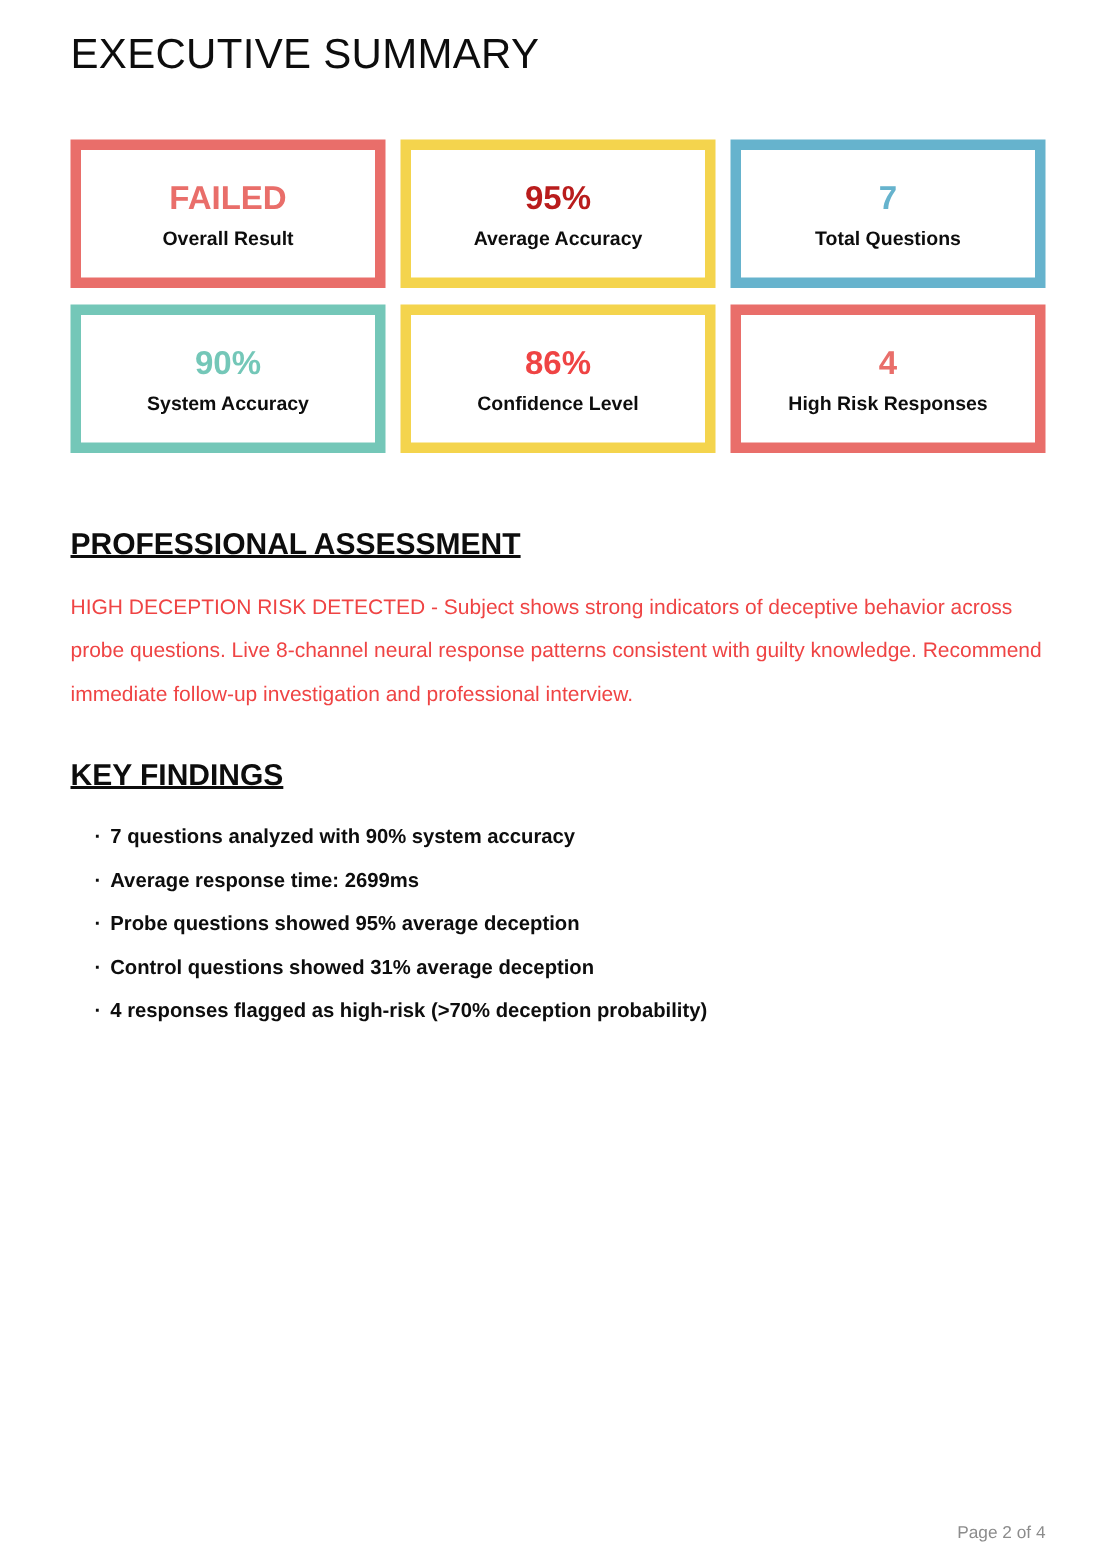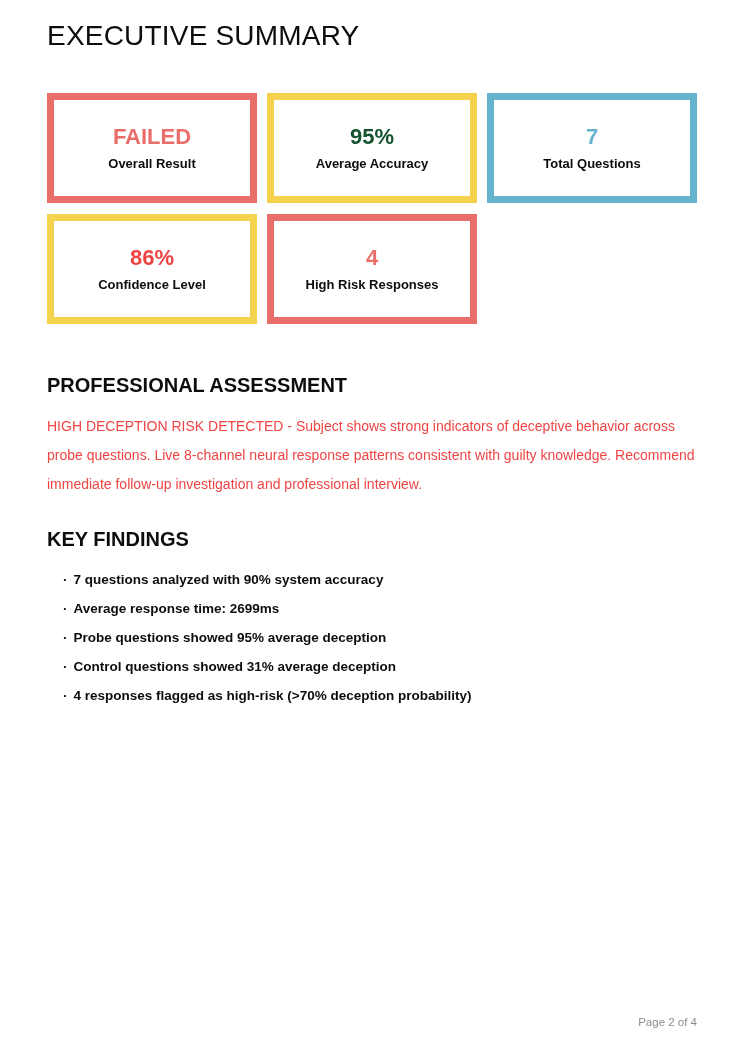--- a/index.html
+++ b/index.html
@@ -25,21 +25,21 @@
     margin-top: 2px;
   }
   .cards-grid {
     margin-top: 41px;
     display: grid;
     grid-template-columns: repeat(3, 1fr);
     column-gap: 10px;
     row-gap: 11px;
   }
   .metric-card {
-    height: 110px;
+    height: 99px;
     border: 7px solid #ccc;
     background: #fff;
     display: flex;
     flex-direction: column;
     align-items: center;
     justify-content: center;
     gap: 9px;
     text-align: center;
   }
   .metric-value {
@@ -50,20 +50,21 @@
   .metric-label {
     font-size: 13px;
     font-weight: 700;
     color: #0d0d0d;
     line-height: 1;
   }
   .section-heading {
     font-size: 20px;
     font-weight: 700;
     color: #0d0d0d;
+    text-decoration: underline;
   }
   .assessment-section { margin-top: 50px; }
   .assessment-body {
     margin-top: 15px;
     font-size: 14px;
     line-height: 29px;
     font-weight: 400;
     color: #ef4444;
     max-width: 650px;
   }
@@ -101,29 +102,33 @@
   <h1 class="doc-title">EXECUTIVE SUMMARY</h1>
 
   <div class="cards-grid">
 
     <div class="metric-card" style="border-color: rgb(233, 110, 106);">
       <div class="metric-value" style="color: rgb(233, 110, 106);">FAILED</div>
       <div class="metric-label">Overall Result</div>
     </div>
 
     <div class="metric-card" style="border-color: rgb(244, 212, 77);">
-      <div class="metric-value" style="color: #14532d;">95%</div>
+      <div class="metric-value" style="color: #b91c1c;">95%</div>
       <div class="metric-label">Average Accuracy</div>
     </div>
 
     <div class="metric-card" style="border-color: rgb(102, 179, 205);">
       <div class="metric-value" style="color: rgb(102, 179, 205);">7</div>
       <div class="metric-label">Total Questions</div>
     </div>
 
+    <div class="metric-card" style="border-color: rgb(116, 199, 184);">
+      <div class="metric-value" style="color: rgb(116, 199, 184);">90%</div>
+      <div class="metric-label">System Accuracy</div>
+    </div>
 
     <div class="metric-card" style="border-color: rgb(244, 212, 77);">
       <div class="metric-value" style="color: #ef4444;">86%</div>
       <div class="metric-label">Confidence Level</div>
     </div>
 
     <div class="metric-card" style="border-color: rgb(233, 110, 106);">
       <div class="metric-value" style="color: rgb(233, 110, 106);">4</div>
       <div class="metric-label">High Risk Responses</div>
     </div>

